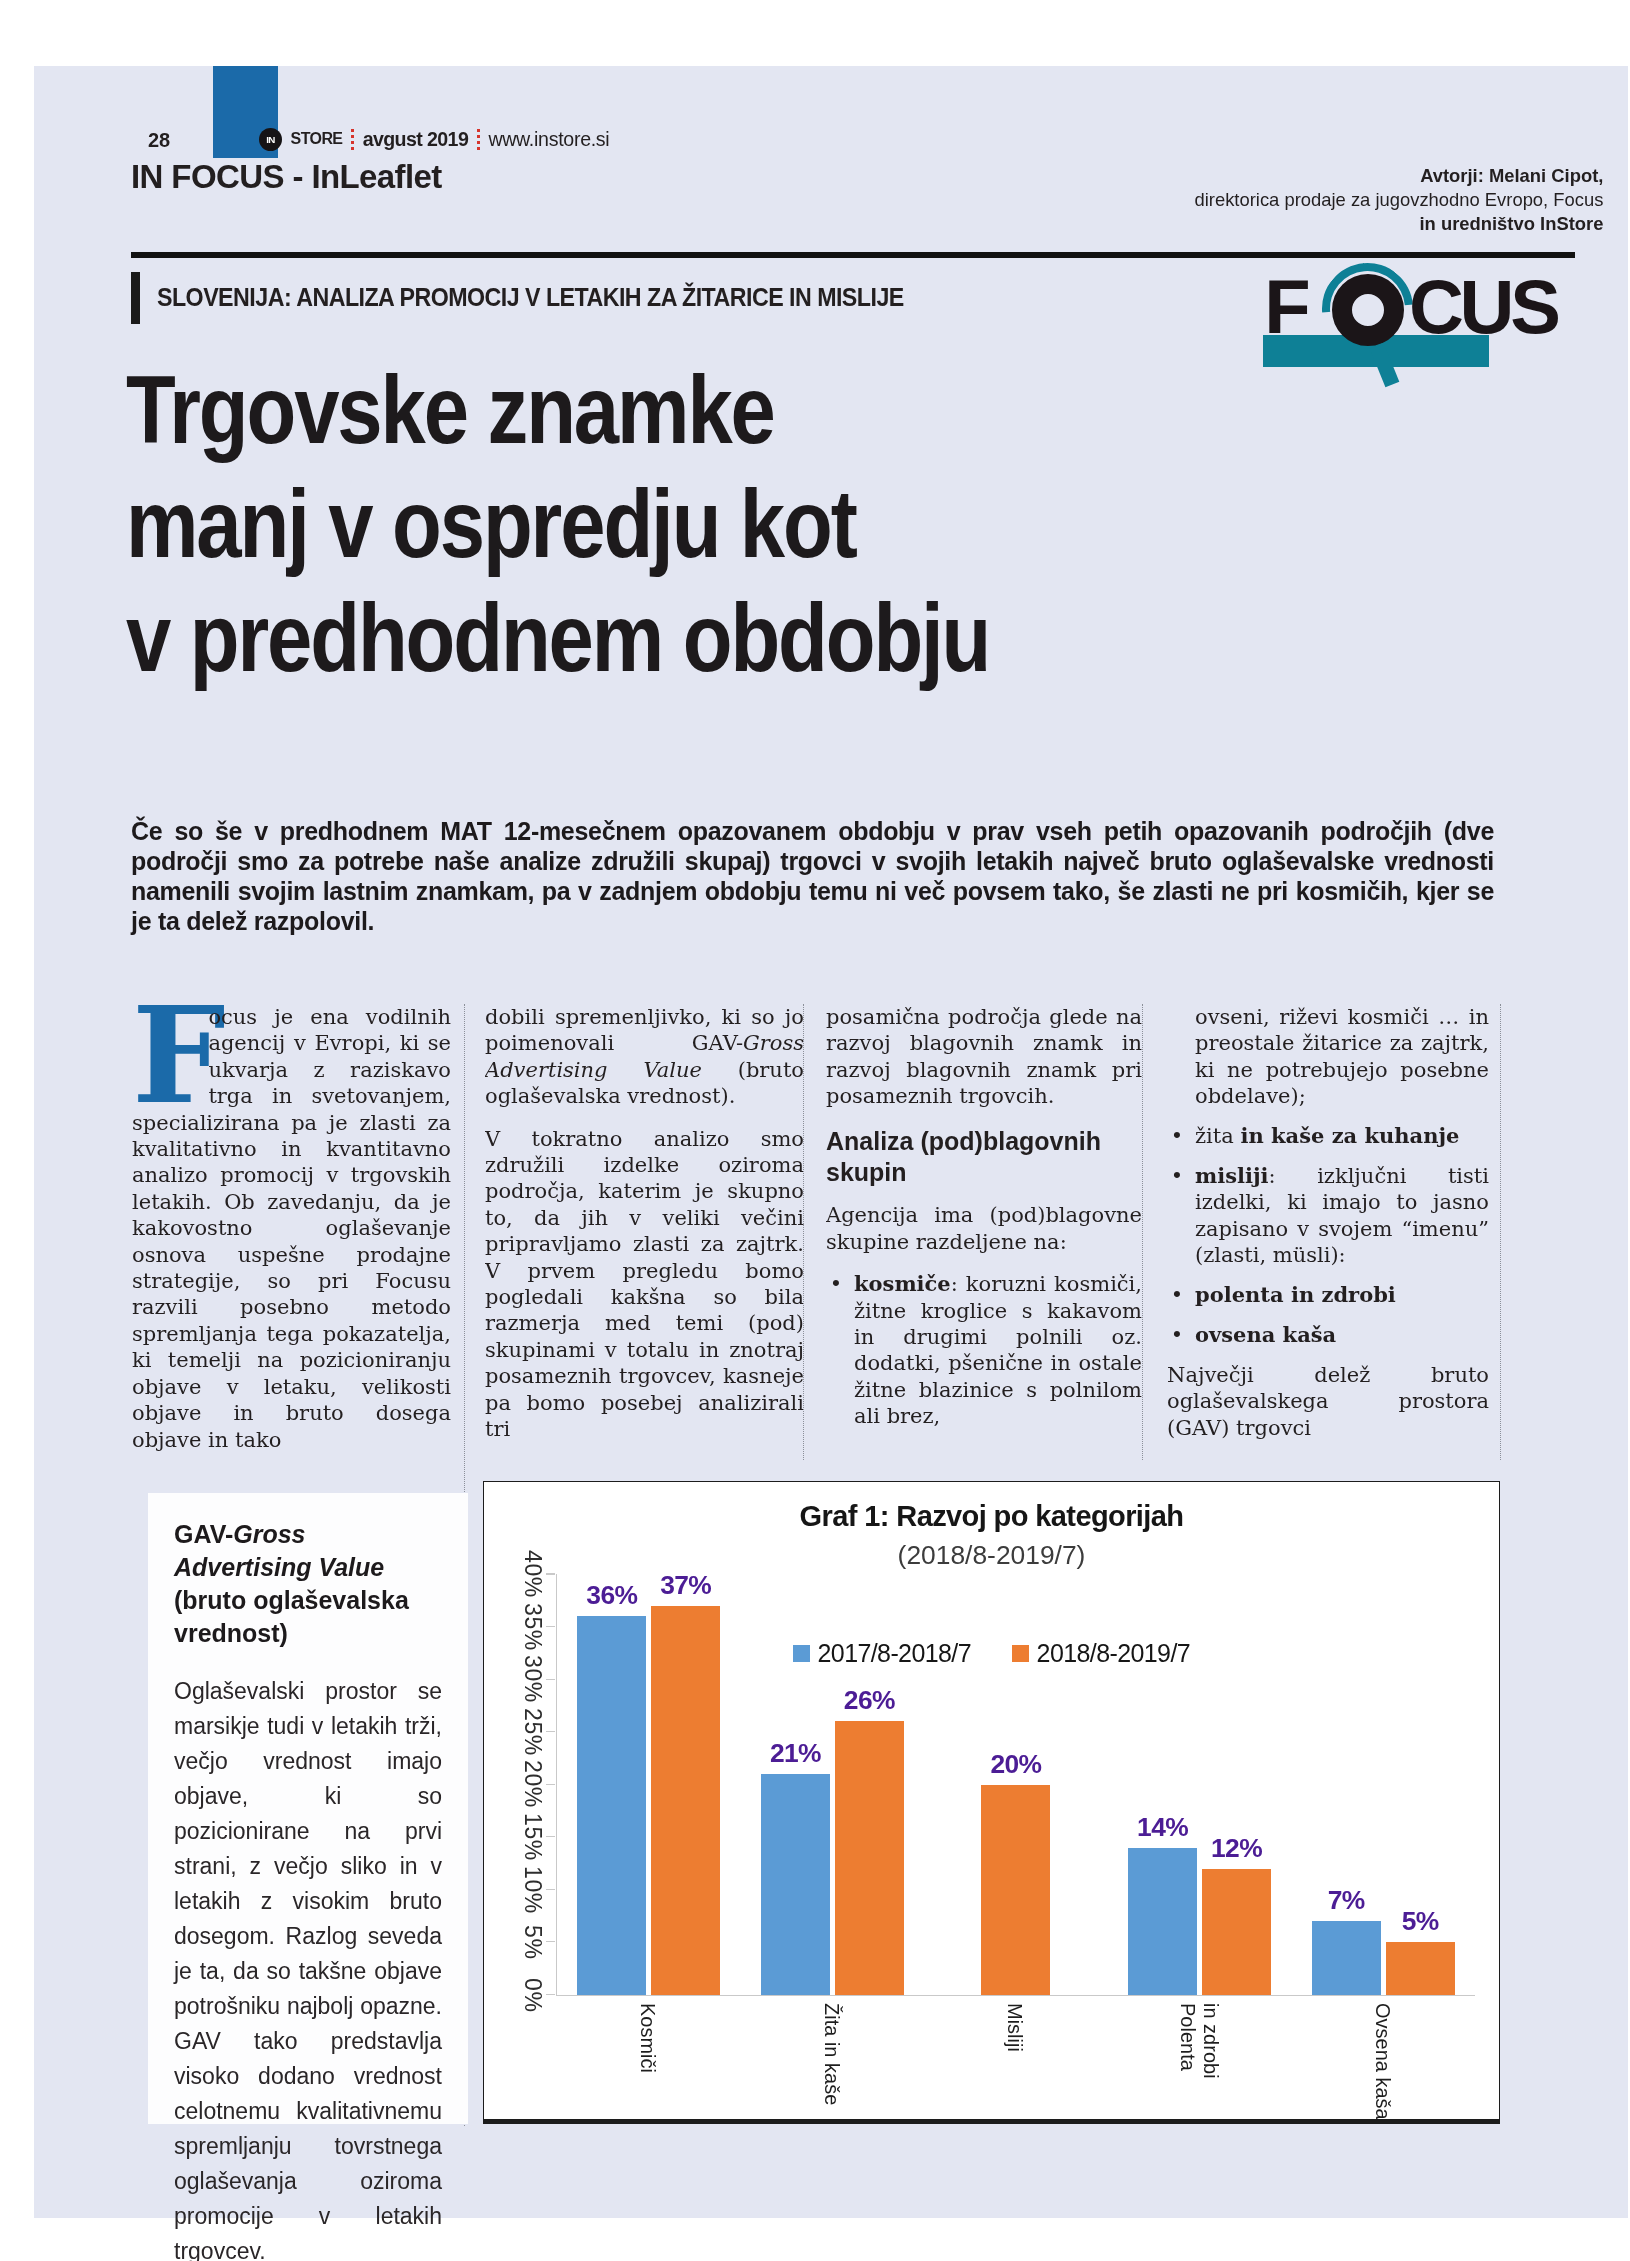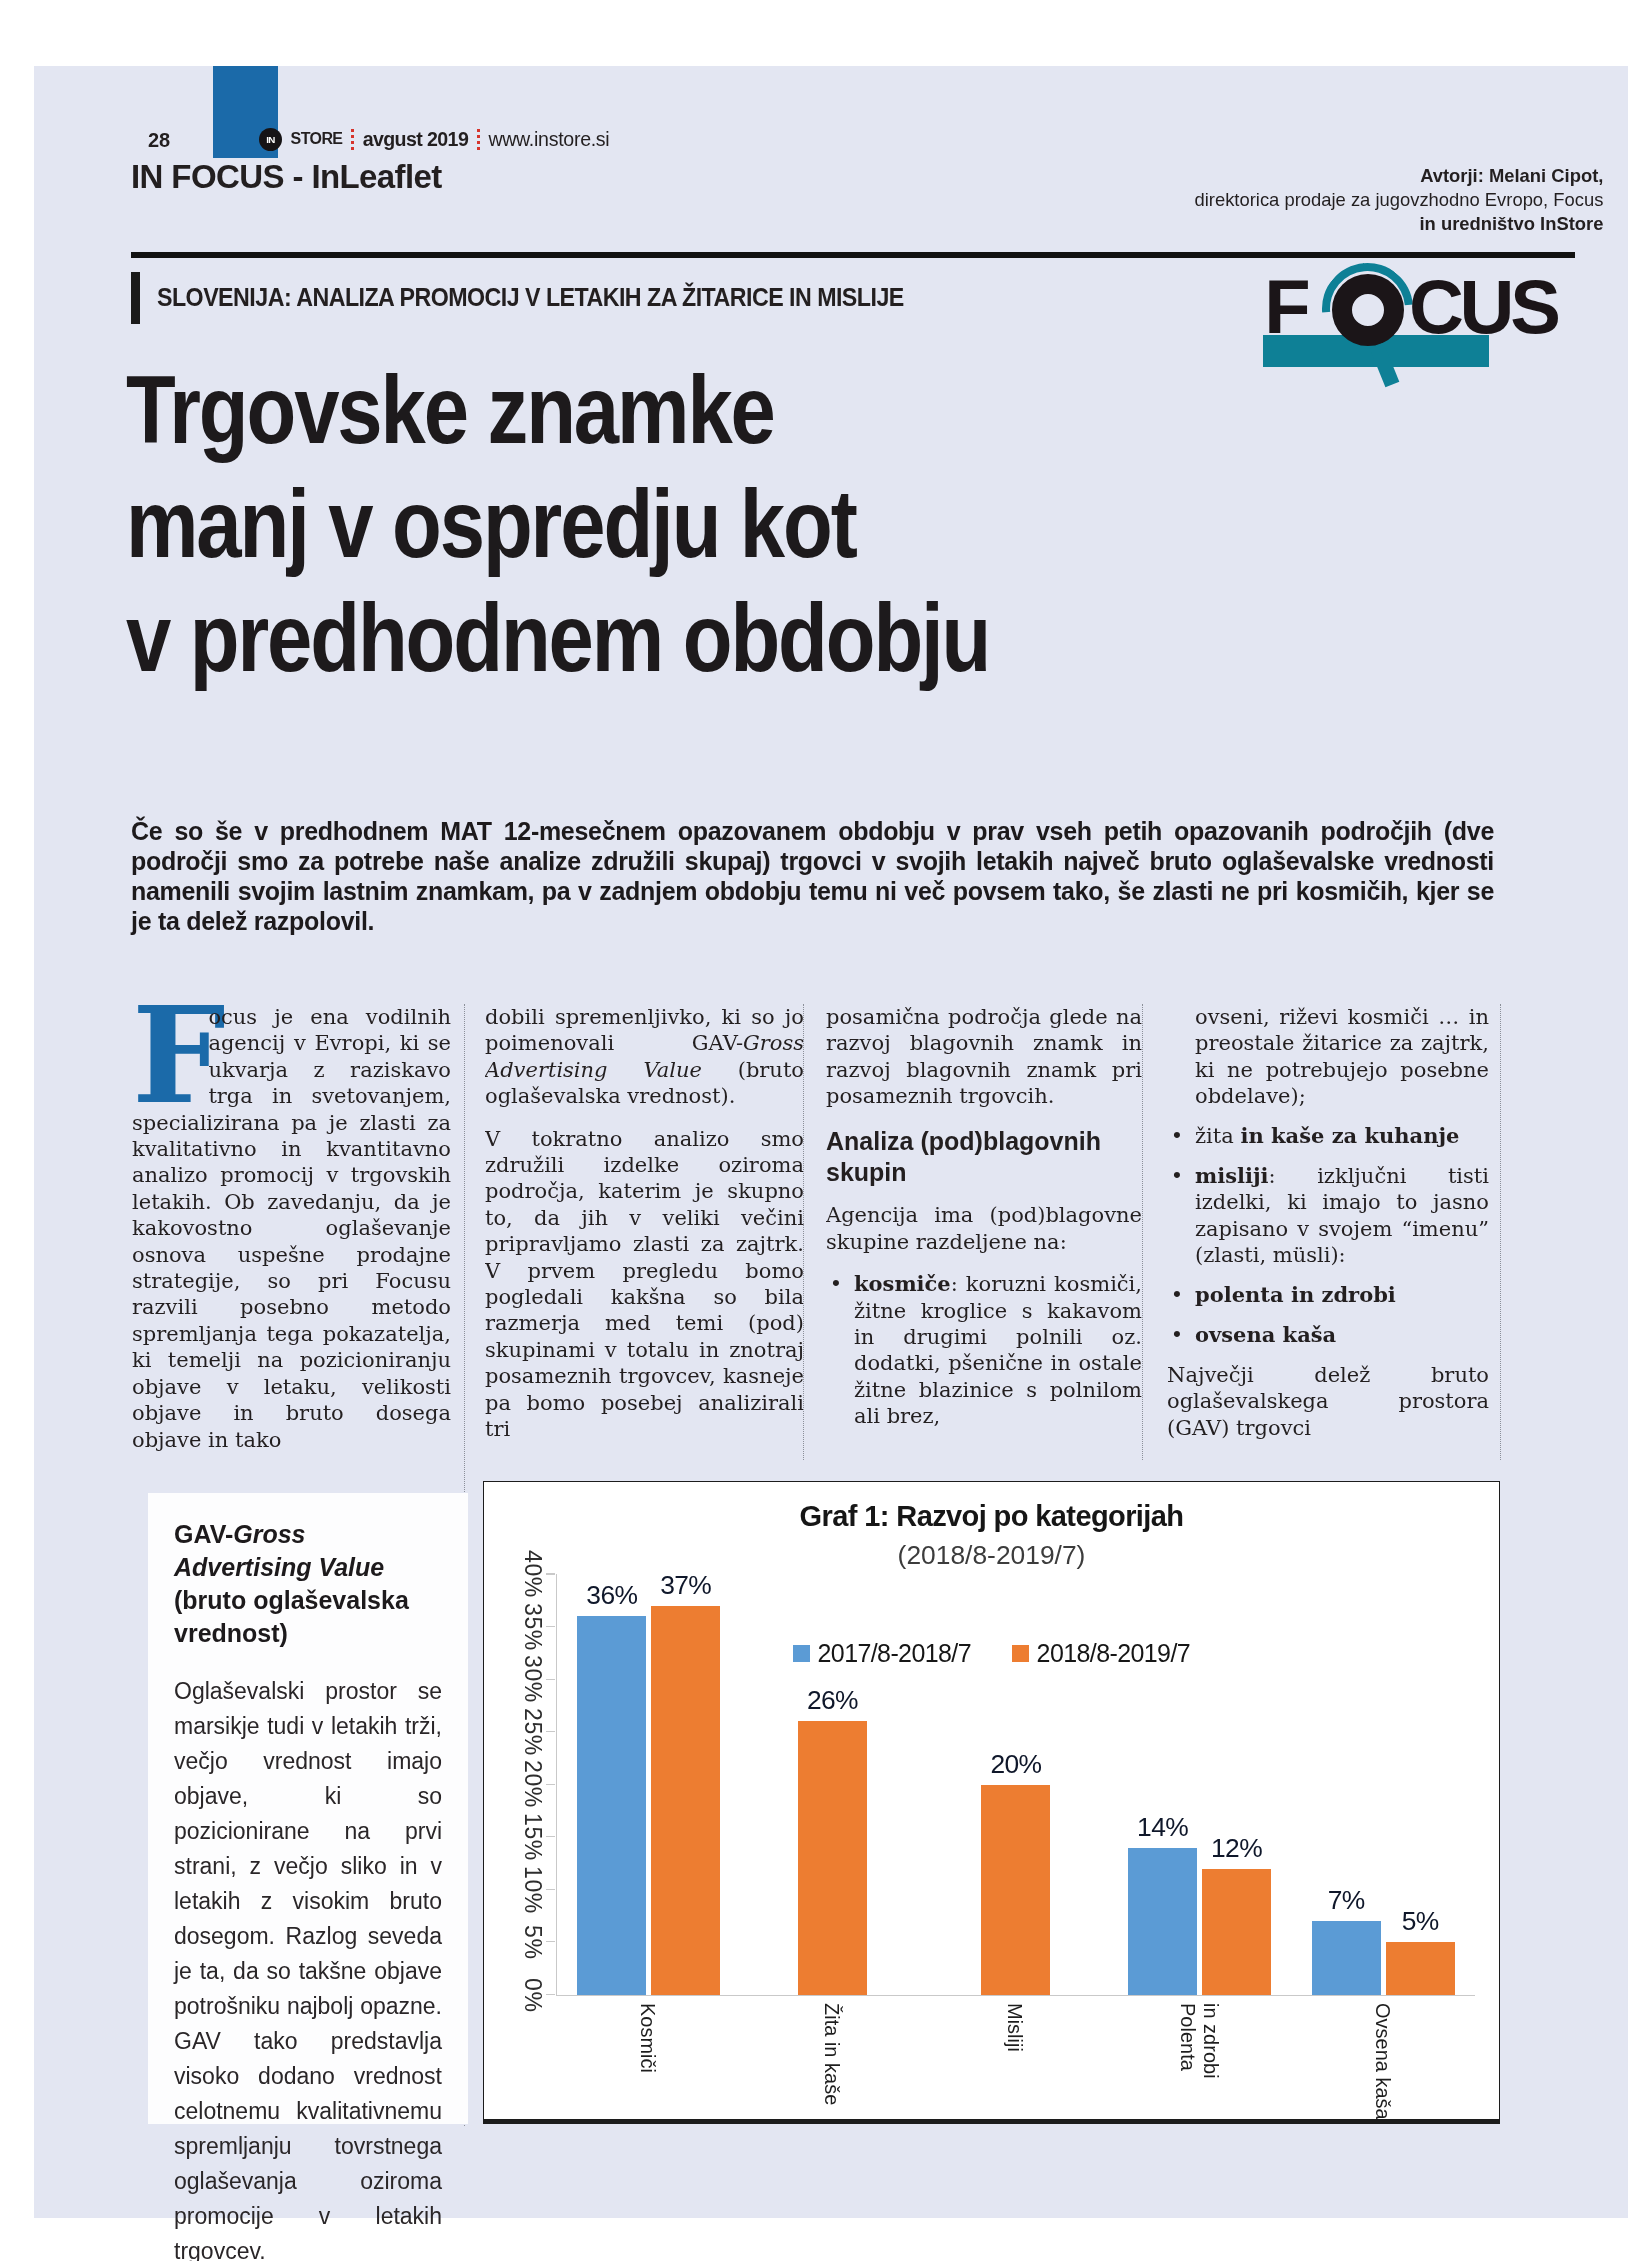--- a/index.html
+++ b/index.html
@@ -66,22 +66,22 @@
   
   .chart-box{position:absolute;left:449px;top:1415px;width:1017px;height:643px;background:#ffffff;
              border:1.8px solid #1c1c1c;border-bottom-width:5.5px;box-sizing:border-box;}
   .chart-title{position:absolute;left:0;right:0;top:18.4px;text-align:center;font-size:29px;font-weight:bold;
                letter-spacing:-0.6px;color:#161616;}
   .chart-subtitle{position:absolute;left:0;right:0;top:58px;text-align:center;font-size:26.4px;color:#3c3c3c;}
   .chart-plot{position:absolute;left:72px;top:92px;width:918px;height:421px;display:flex;align-items:flex-end;
               border-left:1.2px solid #c9c9c9;border-bottom:1.2px solid #c9c9c9;}
   .bar-group{flex:1;height:100%;display:flex;align-items:flex-end;justify-content:center;gap:4.9px;}
   .bar{position:relative;width:69px;}
-  .bar-label{position:absolute;top:-36px;left:50%;transform:translateX(-50%);font-size:26.4px;font-weight:normal;
-             letter-spacing:-0.6px;color:#0f172a;white-space:nowrap;}
+  .bar-label{position:absolute;top:-36px;left:50%;transform:translateX(-50%);font-size:26.4px;font-weight:bold;
+             letter-spacing:-0.6px;color:#4c1d95;white-space:nowrap;}
   .chart-y-axis{position:absolute;left:72px;top:92px;width:0;height:421px;}
   .ytick{position:absolute;left:-38px;width:28px;height:74px;display:flex;align-items:center;justify-content:center;
          writing-mode:vertical-lr;text-orientation:mixed;font-size:23px;color:#2e2e2e;letter-spacing:0.6px;}
   .ystub{position:absolute;left:-9.8px;width:8.6px;height:1.2px;background:#c9c9c9;}
   .chart-legend{position:absolute;left:0;right:0;top:157px;display:flex;justify-content:center;gap:41px;}
   .legend-item{display:flex;align-items:center;gap:8px;}
   .legend-swatch{width:16.6px;height:16.6px;display:inline-block;}
   .legend-text{font-size:25px;font-weight:400;letter-spacing:-0.6px;color:#161616;}
   .chart-categories{position:absolute;left:72px;top:521px;width:918px;display:flex;}
   .cat-cell{flex:1;display:flex;justify-content:center;}
@@ -200,20 +200,23 @@
       <div class="chart-plot">
           <div class="bar-group">
             <div class="bar" style="height: 90%; background: rgb(91, 155, 213);">
               <div class="bar-label">36%</div>
             </div>
             <div class="bar" style="height: 92.5%; background: rgb(237, 125, 49);">
               <div class="bar-label">37%</div>
             </div>
           </div>
           <div class="bar-group">
+            <div class="bar" style="height: 52.5%; background: rgb(91, 155, 213);">
+              <div class="bar-label">21%</div>
+            </div>
             <div class="bar" style="height: 65%; background: rgb(237, 125, 49);">
               <div class="bar-label">26%</div>
             </div>
           </div>
           <div class="bar-group">
             <div class="bar" style="height: 50%; background: rgb(237, 125, 49);">
               <div class="bar-label">20%</div>
             </div>
           </div>
           <div class="bar-group">

